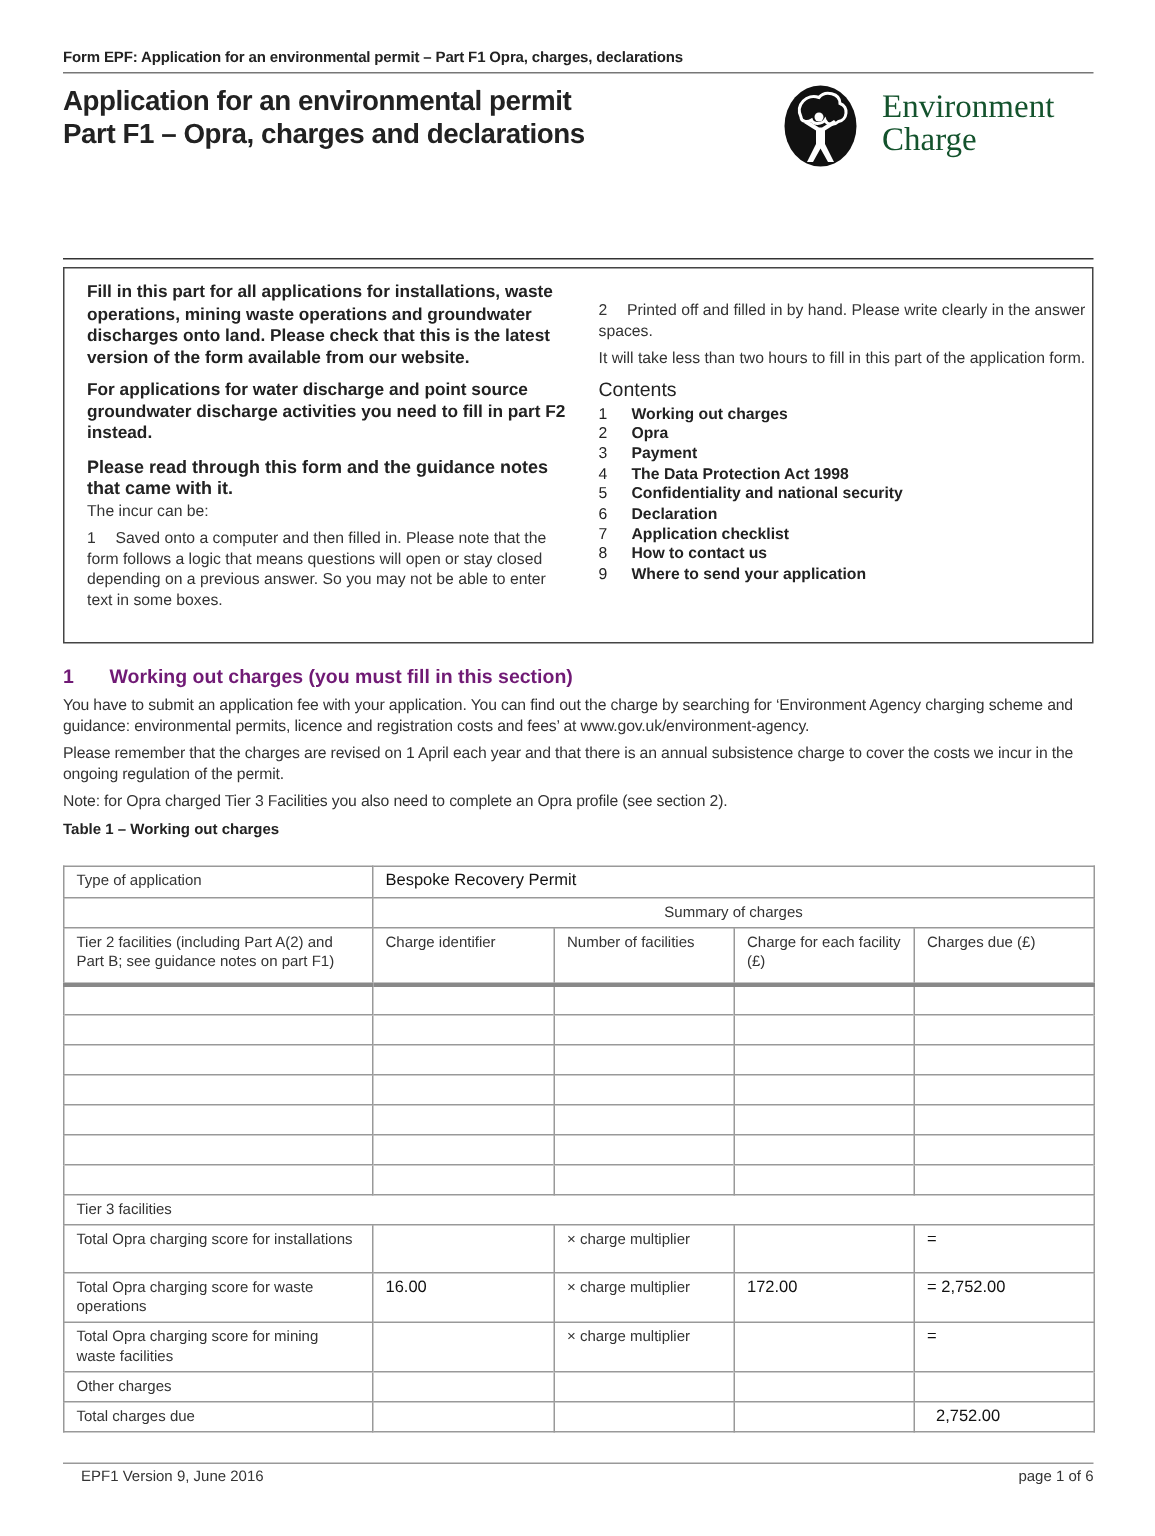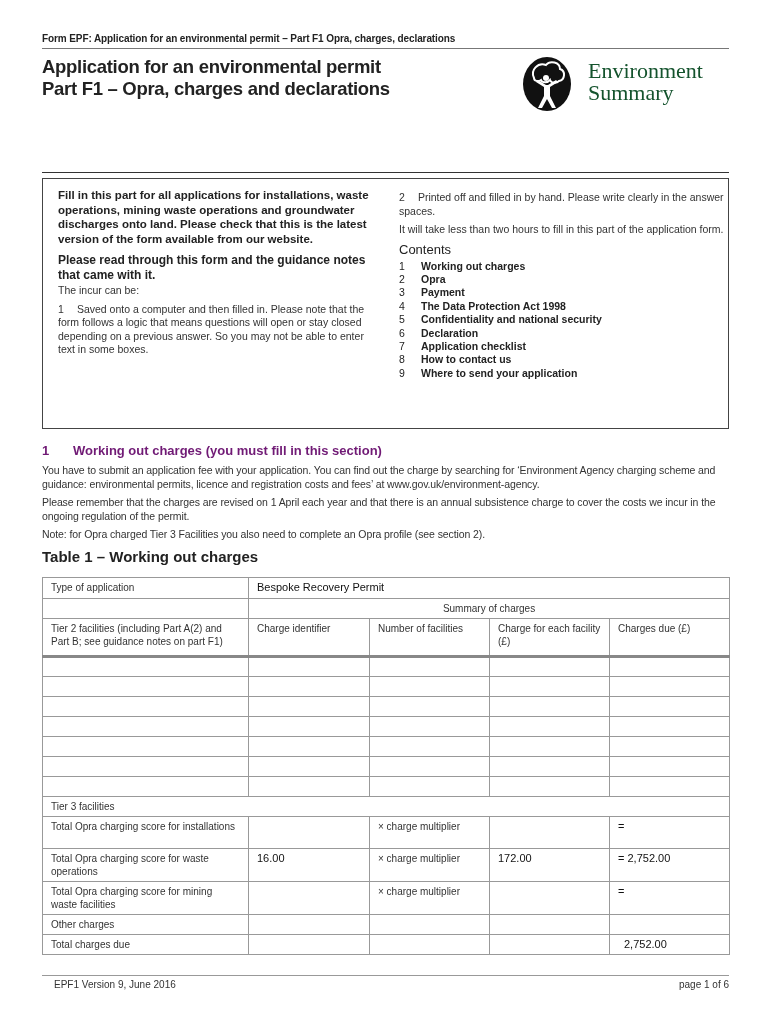--- a/index.html
+++ b/index.html
@@ -11,35 +11,35 @@
 
     .title { position: absolute; left: 42px; top: 56px; font-size: 18.5px; font-weight: bold; line-height: 22px; color: #222; letter-spacing: -0.3px; }
 
     .logo { position: absolute; left: 522px; top: 56px; width: 210px; height: 56px; }
     .logo-mark { position: absolute; left: 0; top: 0; width: 50px; height: 56px; }
     .logo-text { position: absolute; left: 66px; top: 4px; font-family: "Liberation Serif", serif; font-size: 22px; line-height: 22px; color: #14532d; }
 
     .box-rule { position: absolute; left: 42px; top: 172px; width: 687px; height: 1px; background: #333; }
     .intro-box { position: absolute; left: 42px; top: 178px; width: 687px; height: 251px; border: 1.5px solid #444; }
     .intro-left { position: absolute; left: 15px; top: 9px; width: 325px; }
-    .intro-right { position: absolute; left: 356px; top: 12px; width: 325px; }
+    .intro-right { position: absolute; left: 356px; top: 22px; width: 325px; }
     .bold-para { font-size: 11.5px; font-weight: bold; line-height: 14.5px; margin-bottom: 7px; color: #222; }
     .bold-para.big { font-size: 12px; }
     .para { font-size: 10.5px; line-height: 13.5px; margin-bottom: 5px; color: #333; }
     .num { display: inline-block; width: 16px; }
     .contents-head { font-size: 13px; font-weight: bold; font-weight: normal; color: #222; margin-bottom: 3px; }
     .contents-list { list-style: none; }
     .contents-list li { font-size: 10.5px; line-height: 13.4px; font-weight: bold; color: #222; }
     .contents-list li .n { display: inline-block; width: 22px; font-weight: normal; }
 
     .sec-head { position: absolute; left: 42px; top: 443px; font-size: 13px; font-weight: bold; color: #701a75; }
     .sec-head .n { display: inline-block; width: 31px; }
     .sec-body { position: absolute; left: 42px; top: 464px; width: 690px; }
     .sec-body p { font-size: 10.5px; line-height: 13.5px; color: #333; margin-bottom: 5px; letter-spacing: -0.1px; }
-    .table-title { position: absolute; left: 42px; top: 548px; font-size: 15px; font-weight: bold; color: #222; }
+    .table-title { position: absolute; left: 42px; top: 548px; font-size: 10px; font-weight: bold; color: #222; }
 
     .charges { position: absolute; left: 42px; top: 577px; width: 687px; border-collapse: collapse; table-layout: fixed; }
     .charges td { border: 1px solid #999; font-size: 10px; line-height: 13px; color: #333; padding: 3px 8px 2px 8px; vertical-align: top; }
     .charges td.val { font-family: "Liberation Sans", sans-serif; font-size: 11px; color: #111; }
     .charges td.center { text-align: center; }
     .charges tr.thick-bottom td { border-bottom: 3px solid #888; }
     .charges tr.dotted-bottom td { border-bottom: 1px dotted #aaa; }
     .charges tr.empty td { height: 20px; }
 
     .foot-rule { position: absolute; left: 42px; top: 975px; width: 687px; height: 1px; background: #999; }
@@ -59,29 +59,30 @@
 
 <div class="logo">
   <svg class="logo-mark" viewBox="0 0 50 56">
     <ellipse cx="25" cy="28" rx="24" ry="27" fill="#111"></ellipse>
     <path d="M12 22 C8 14 16 6 24 9 C28 4 38 6 38 13 C44 15 43 24 37 25 C34 28 29 27 28 24 C26 27 20 27 19 24 C16 26 12 25 12 22 Z" fill="none" stroke="#fff" stroke-width="2"></path>
     <circle cx="24" cy="22" r="3" fill="#fff"></circle>
     <path d="M14 26 L22 31 L22 40 L16 52 L20 52 L25 43 L30 52 L34 52 L28 40 L28 31 L36 26 L34 24 L26 29 L24 29 L16 24 Z" fill="#fff"></path>
   </svg>
   <div class="logo-text">
     <div>Environment</div>
-    <div>Summary</div>
+    <div>Charge</div>
   </div>
 </div>
 
 <div class="box-rule"></div>
 
 <div class="intro-box">
   <div class="intro-left">
     <p class="bold-para">Fill in this part for all applications for installations, waste operations, mining waste operations and groundwater discharges onto land. Please check that this is the latest version of the form available from our website.</p>
+    <p class="bold-para">For applications for water discharge and point source groundwater discharge activities you need to fill in part F2 instead.</p>
     <p class="bold-para big" style="margin-bottom:2px;">Please read through this form and the guidance notes that came with it.</p>
     <p class="para">The incur can be:</p>
     <p class="para"><span class="num">1</span>&nbsp;<span>Saved onto a computer and then filled in. Please note that the form follows a logic that means questions will open or stay closed depending on a previous answer. So you may not be able to enter text in some boxes.</span></p>
   </div>
   <div class="intro-right">
     <p class="para"><span class="num">2</span>&nbsp;<span>Printed off and filled in by hand. Please write clearly in the answer spaces.</span></p>
     <p class="para">It will take less than two hours to fill in this part of the application form.</p>
     <p class="contents-head">Contents</p>
     <ul class="contents-list">
       <li><span class="n">1</span><span>Working out charges</span></li>

